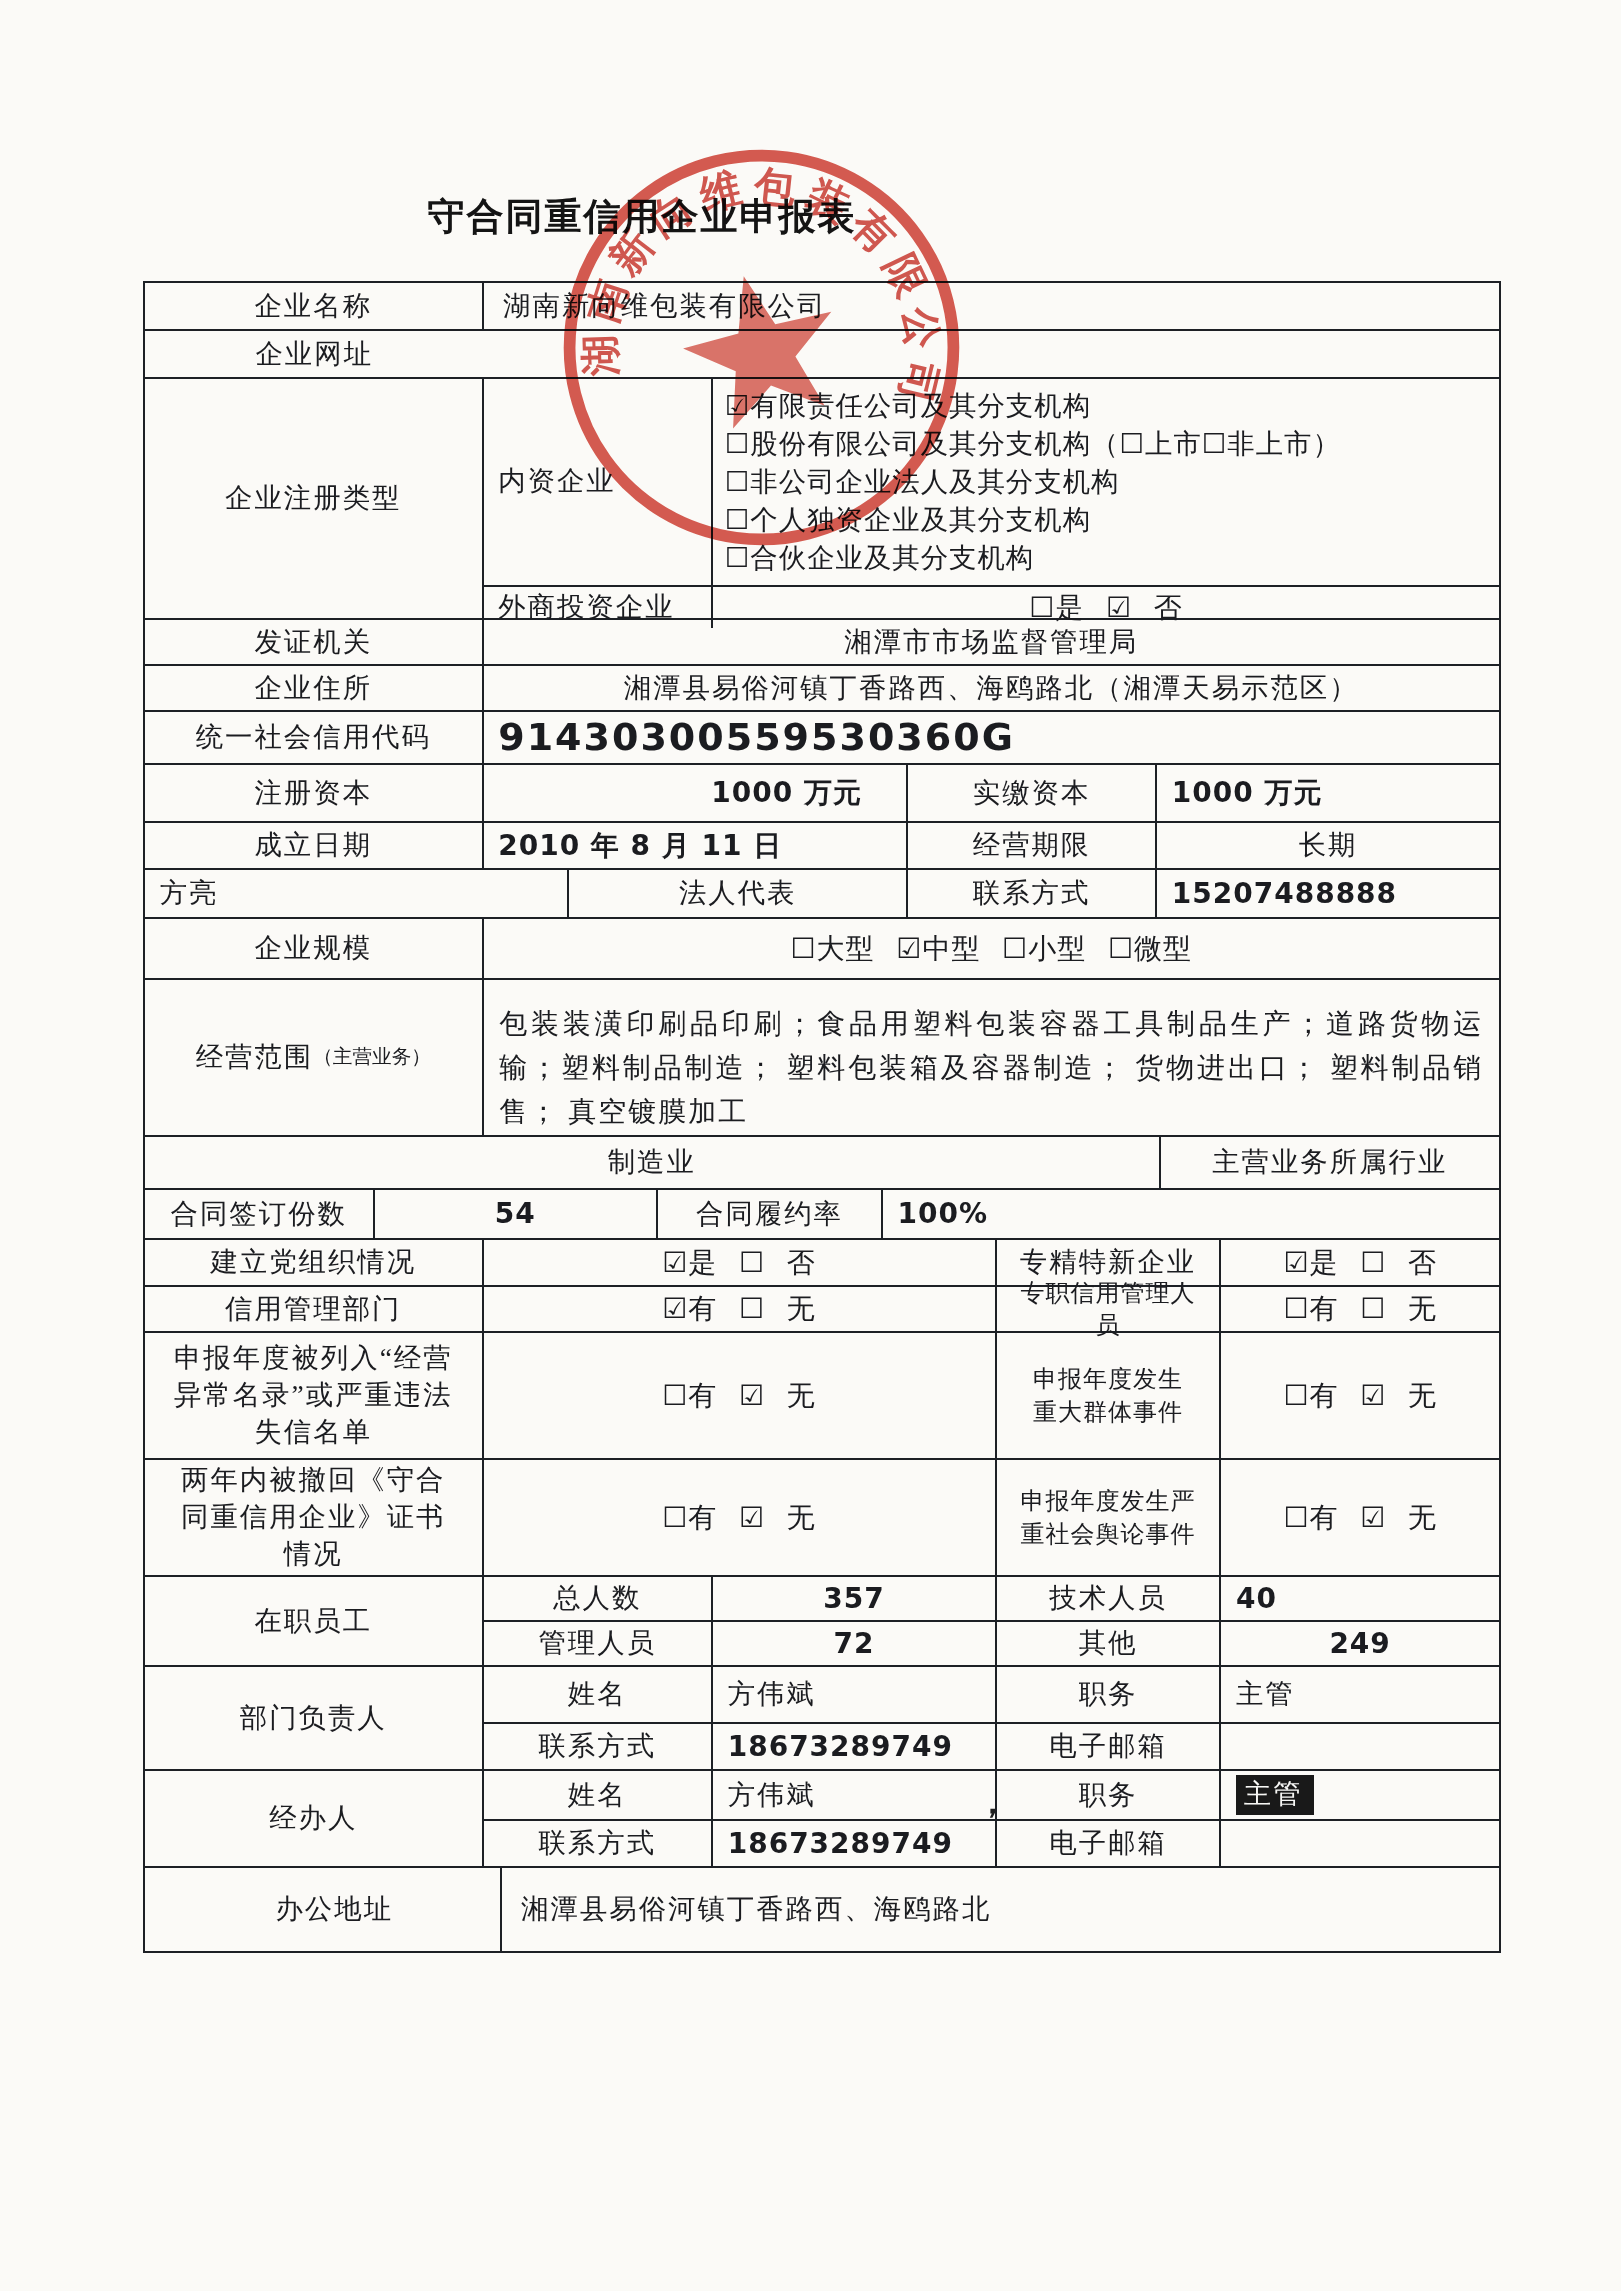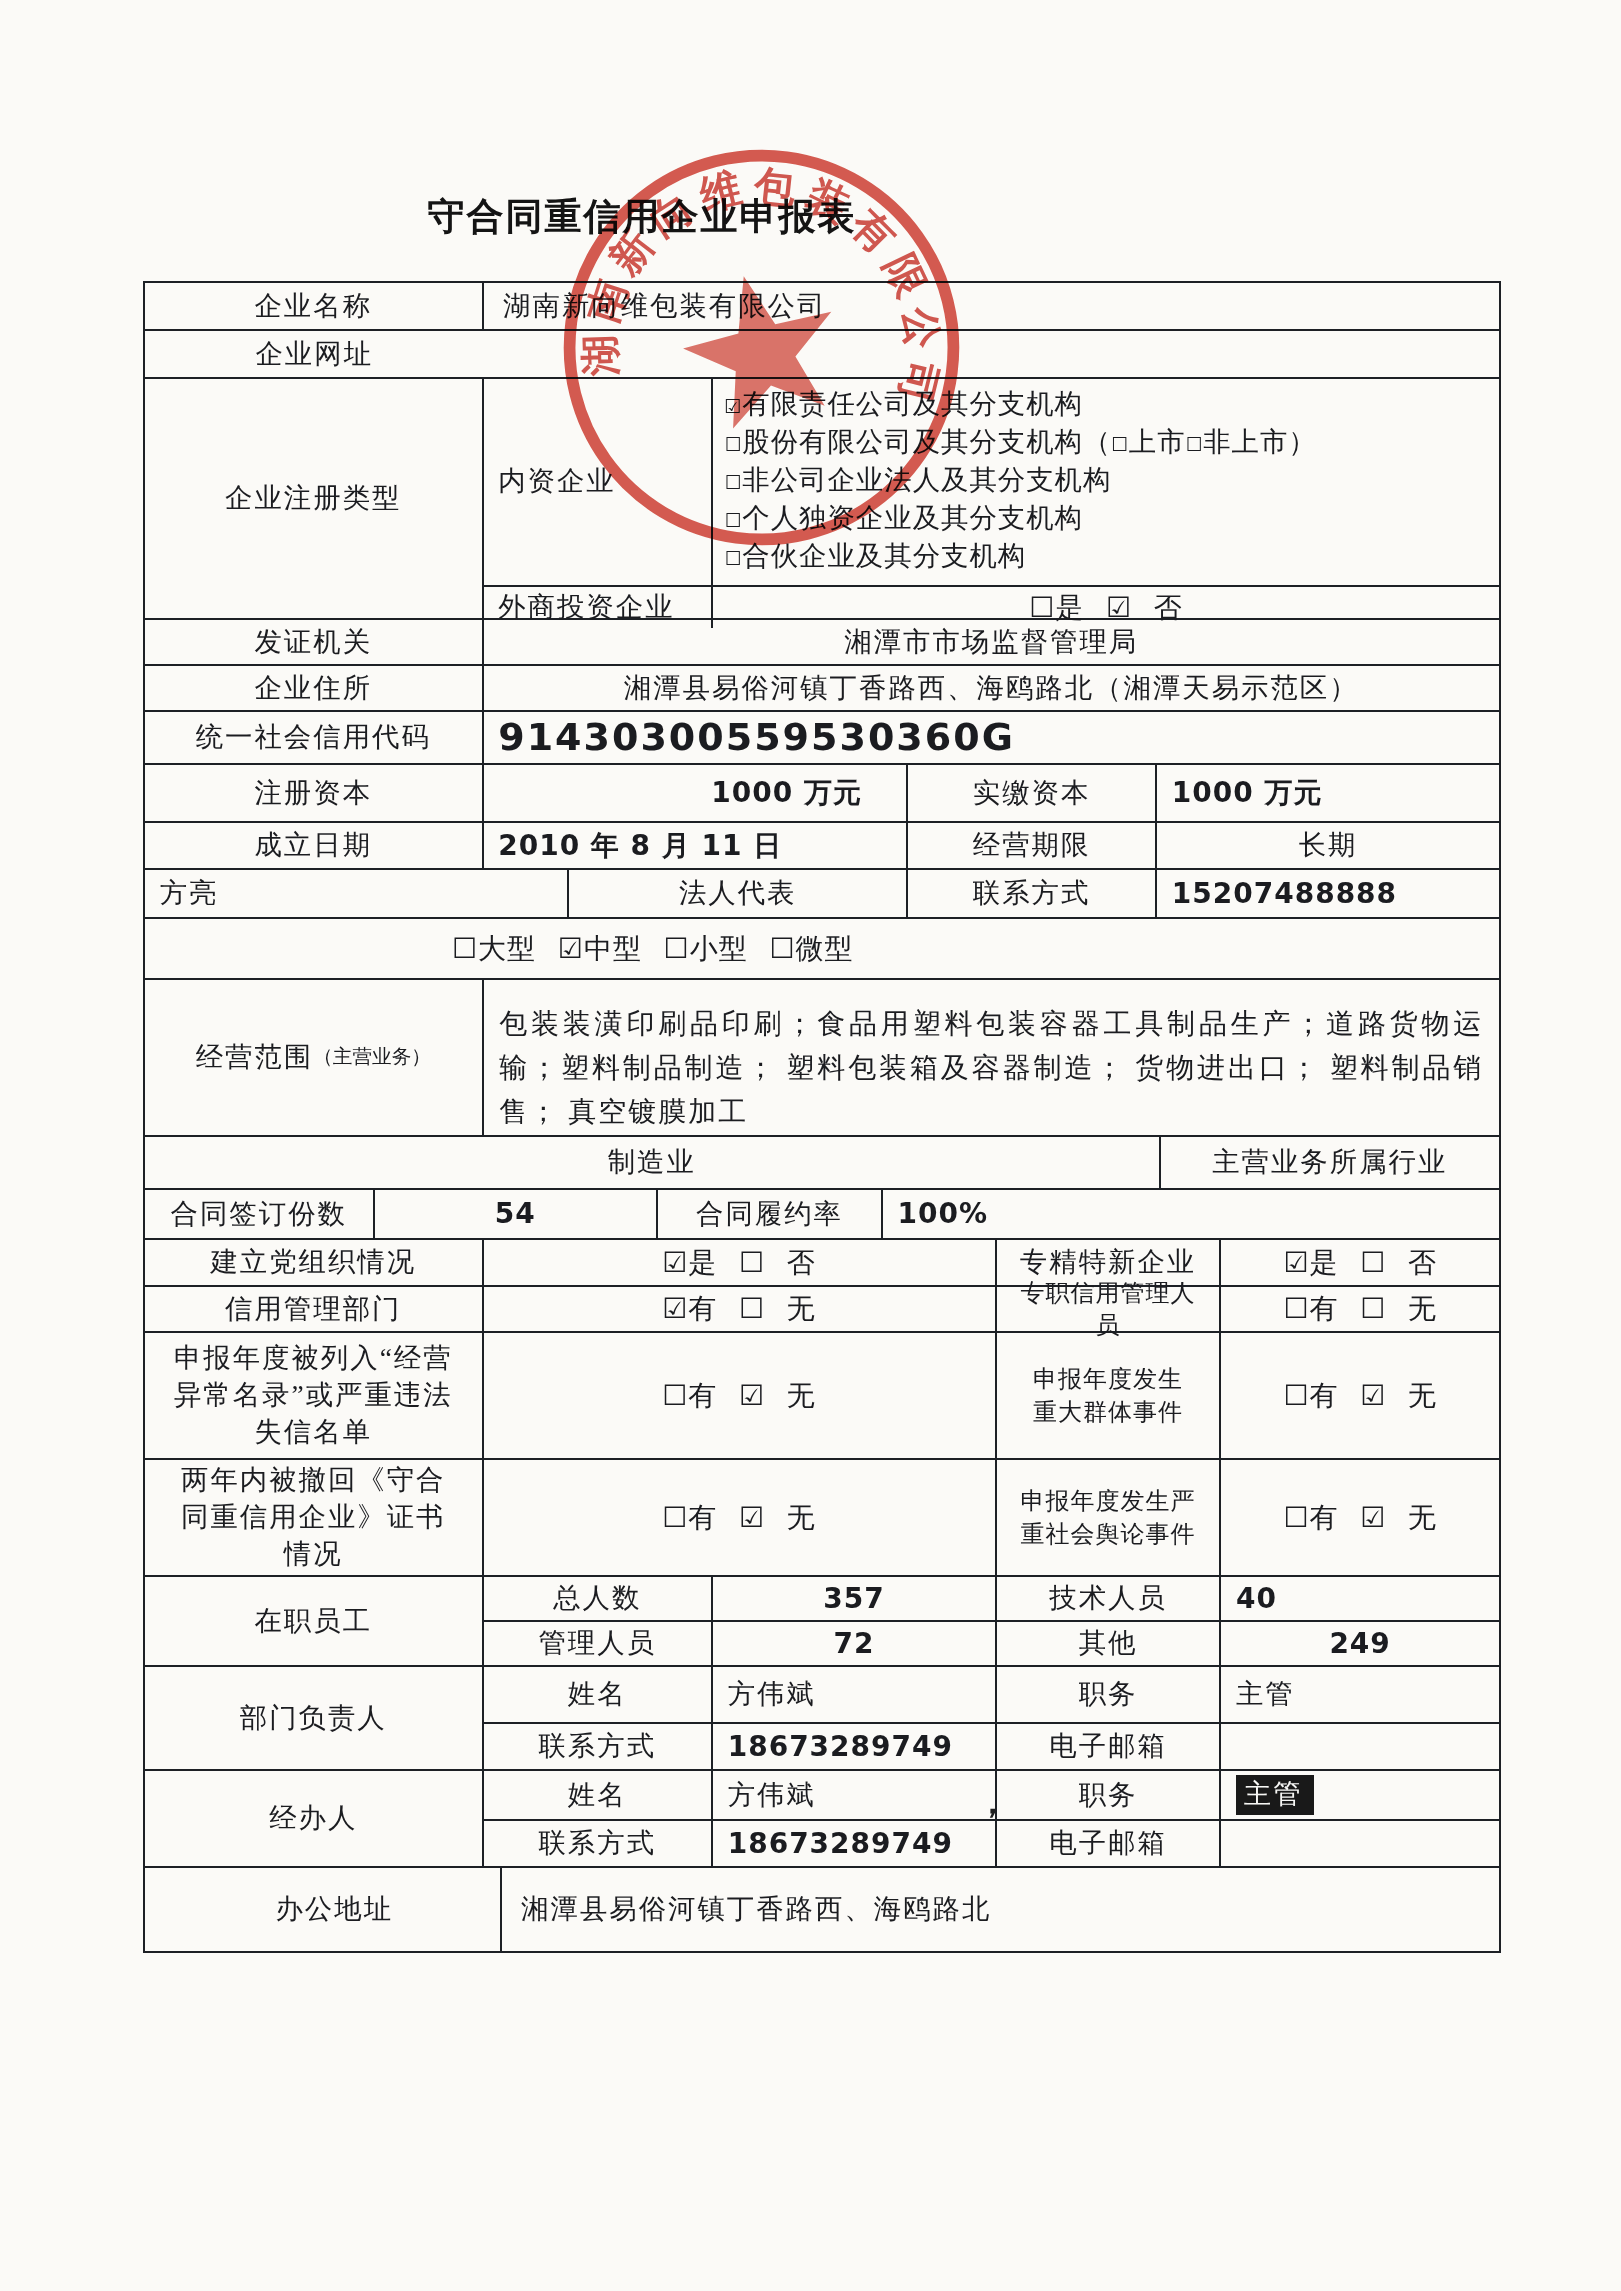--- a/index.html
+++ b/index.html
@@ -42,21 +42,21 @@
   .num{
     font-family:"DejaVu Sans","Liberation Sans",sans-serif;
     font-weight:600;letter-spacing:1px;font-size:28px;
   }
   .code{font-size:38px;letter-spacing:2px;}
   .check{letter-spacing:1px;word-spacing:13.7px;font-size:28px;}
   .checklist{
     flex-direction:column;align-items:flex-start;justify-content:center;
     padding:7.8px 9.8px 7.8px 11.8px;text-align:left;letter-spacing:1px;
   }
-  .checklist div{line-height:38px;font-size:27.4px;font-family:Liberation Mono, monospace;}
+  .checklist div{line-height:38px;font-size:27.4px;}
   .note{font-size:19.6px;letter-spacing:0;}
   .scope{
     font-size:28px;line-height:44px;letter-spacing:2px;
     padding:9.8px 15.7px;text-align:justify;
   }
   .wrapsmall{font-size:24px;letter-spacing:1px;padding:2px 13.7px;}
   .hl{
     background:#191919;color:#f7f7f5;padding:2.9px 11.8px 4.9px 7.8px;
     display:inline-block;line-height:1.2;
   }
@@ -139,20 +139,21 @@
     </div>
 
     <div class="row" style="height:49px">
       <div class="cell left pl15" style="width:31.35%">方亮</div>
       <div class="cell lab" style="width:25%">法人代表</div>
       <div class="cell lab" style="width:18.4%">联系方式</div>
       <div class="cell left pl15 num" style="width:25.25%">15207488888</div>
     </div>
 
     <div class="row" style="height:61px">
+      <div class="cell lab" style="width:25%">企业规模</div>
       <div class="cell check" style="width:75%">☐大型 ☑中型 ☐小型 ☐微型</div>
     </div>
 
     <div class="row" style="height:157px">
       <div class="cell lab" style="width:25%">
         <span>经营范围</span>
           <span class="note">（主营业务）</span>
       </div>
       <div class="cell left scope" style="width:75%;align-items:flex-start;padding-top:21.6px">包装装潢印刷品印刷；食品用塑料包装容器工具制品生产；道路货物运输；塑料制品制造； 塑料包装箱及容器制造； 货物进出口； 塑料制品销售； 真空镀膜加工</div>
     </div>

